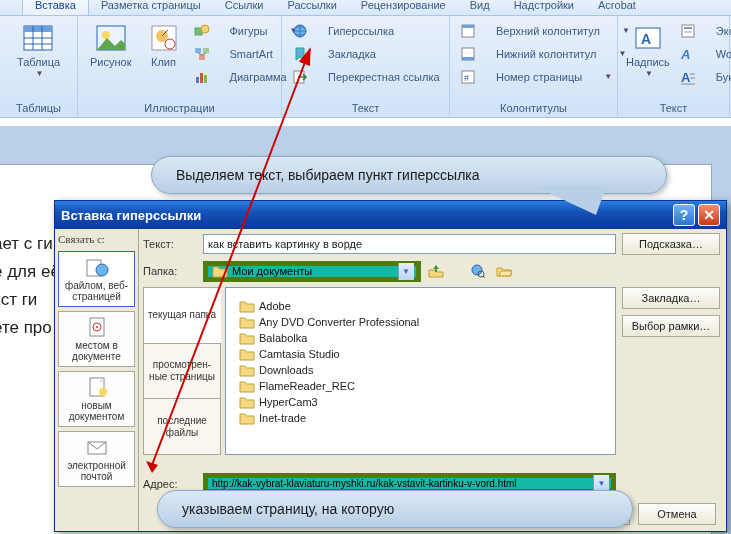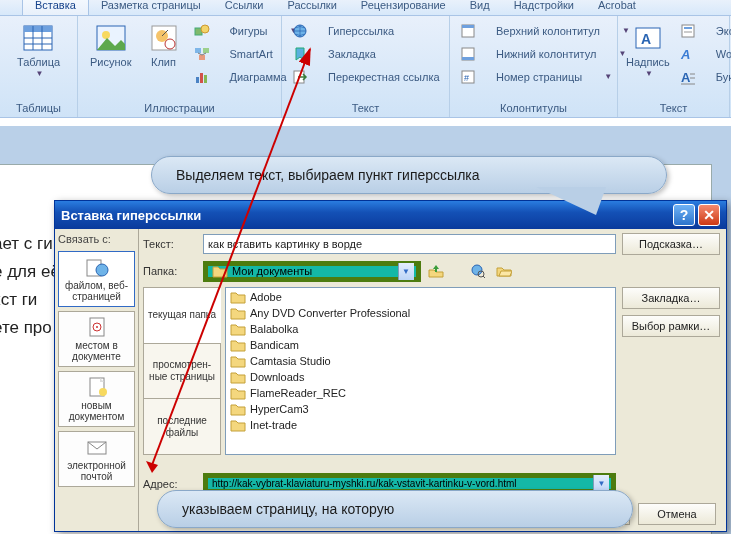--- a/index.html
+++ b/index.html
@@ -38,21 +38,21 @@
 
 .dialog { position: absolute; left: 54px; top: 200px; width: 673px; height: 332px; background: #ece9d8; border: 1px solid #003399; box-shadow: 3px 3px 8px rgba(0,0,0,.4); z-index: 40; display: flex; flex-direction: column; }
 .dlg-title { background: linear-gradient(#2a7de0, #1451b6 40%, #0a3a9c); height: 28px; color: #fff; font-weight: bold; display: flex; align-items: center; padding: 0 6px; font-size: 13px; }
 .dlg-title .spacer { flex: 1; }
 .tbtn { width: 22px; height: 22px; margin-left: 3px; border-radius: 3px; display: flex; align-items: center; justify-content: center; font-weight: bold; font-size: 14px; border: 1px solid #fff; }
 .tbtn.help { background: linear-gradient(#6fb2f5,#2d74cc); color: #fff; }
 .tbtn.close { background: linear-gradient(#f58a6f,#cc3914); color: #fff; }
 
 .dlg-body { flex: 1; display: flex; background: #ece9d8; }
 .linkto-col { width: 84px; border-right: 1px solid #aca899; padding: 4px 3px; display: flex; flex-direction: column; gap: 4px; }
-.linkto-lbl { color: #444; text-align: left; font-size: 11px; padding-bottom: 2px; }
+.linkto-lbl { color: #444; text-align: left; font-size: 11px; padding-bottom: 2px; font-family: Liberation Serif, serif; }
 .linkto-item { border: 1px solid #aca899; background: #fdfdfd; padding: 4px 2px; text-align: center; font-size: 10px; color: #333; cursor: pointer; display: flex; flex-direction: column; align-items: center; gap: 2px; }
 .linkto-item.active { border: 1px solid #316ac5; background: #fff; }
 .linkto-item .ic { width: 24px; height: 22px; }
 .linkto-item .t { line-height: 11px; }
 
 .main-col { flex: 1; display: flex; flex-direction: column; padding: 4px 6px 2px 4px; }
 .row { display: flex; align-items: center; margin-bottom: 5px; gap: 4px; }
 .field-lbl { width: 56px; color: #333; font-size: 11px; }
 .txtinput { flex: 1; border: 1px solid #7f9db9; background: #fff; height: 20px; padding: 2px 4px; font-size: 11px; color: #222; }
 .combo { flex: 1; border: 5px solid #4d7c0f; background: #14b8a6; height: 21px; display: flex; align-items: center; padding: 0 2px 0 4px; }
@@ -60,21 +60,21 @@
 .combo .ctext { flex: 1; }
 .combo .carrow { width: 16px; height: 17px; background: linear-gradient(#e4eefd,#bcd4f6); border-left: 1px solid #7f9db9; display: flex; align-items: center; justify-content: center; font-size: 8px; color: #316ac5; }
 .tb-btn { width: 22px; height: 22px; border: 1px solid #ece9d8; display: flex; align-items: center; justify-content: center; }
 
 .browse-area { flex: 1; display: flex; gap: 4px; min-height: 0; }
 .tabs-col { width: 78px; display: flex; flex-direction: column; }
 .tab-btn { flex: 1; border: 1px solid #aca899; background: #f8f6ee; font-size: 10px; color: #333; display: flex; align-items: center; justify-content: center; text-align: center; padding: 2px; line-height: 12px; }
 .tab-btn.active { background: #fff; border-right-color: #fff; }
 .tab-btn + .tab-btn { margin-top: -1px; }
 
-.file-list { flex: 1; border: 1px solid #7f9db9; background: #fff; overflow: auto; padding: 1px; }
+.file-list { flex: 1; border: 1px solid #7f9db9; background: #fff; overflow: auto; padding: 10px; }
 .file-item { display: flex; align-items: center; gap: 4px; padding: 1px 3px; font-size: 11px; color: #222; cursor: pointer; }
 .folder-ic { width: 16px; height: 14px; }
 
 .side-col { width: 100px; display: flex; flex-direction: column; gap: 6px; padding-left: 2px; }
 .winbtn { height: 22px; border: 1px solid #aca899; background: linear-gradient(#fdfdfb,#ece9d8); font-size: 11px; color: #222; padding: 0 6px; display: flex; align-items: center; justify-content: center; cursor: pointer; white-space: nowrap; }
 
 .dlg-footer { display: flex; justify-content: flex-end; gap: 8px; padding: 4px; }
 .dlg-footer .winbtn { width: 78px; }
 
 
@@ -391,26 +391,20 @@
           <div class="file-item">
               <svg class="folder-ic svg" viewBox="0 0 16 14">
                 <path d="M1 3 H6 L8 5 H15 V13 H1 Z" fill="#f4d77e" stroke="#c4a038"></path>
               </svg>
               <span>Balabolka</span>
             </div>
           <div class="file-item">
               <svg class="folder-ic svg" viewBox="0 0 16 14">
                 <path d="M1 3 H6 L8 5 H15 V13 H1 Z" fill="#f4d77e" stroke="#c4a038"></path>
               </svg>
-              <span>Bandicam</span>
-            </div>
-          <div class="file-item">
-              <svg class="folder-ic svg" viewBox="0 0 16 14">
-                <path d="M1 3 H6 L8 5 H15 V13 H1 Z" fill="#f4d77e" stroke="#c4a038"></path>
-              </svg>
               <span>Camtasia Studio</span>
             </div>
           <div class="file-item">
               <svg class="folder-ic svg" viewBox="0 0 16 14">
                 <path d="M1 3 H6 L8 5 H15 V13 H1 Z" fill="#f4d77e" stroke="#c4a038"></path>
               </svg>
               <span>Downloads</span>
             </div>
           <div class="file-item">
               <svg class="folder-ic svg" viewBox="0 0 16 14">

